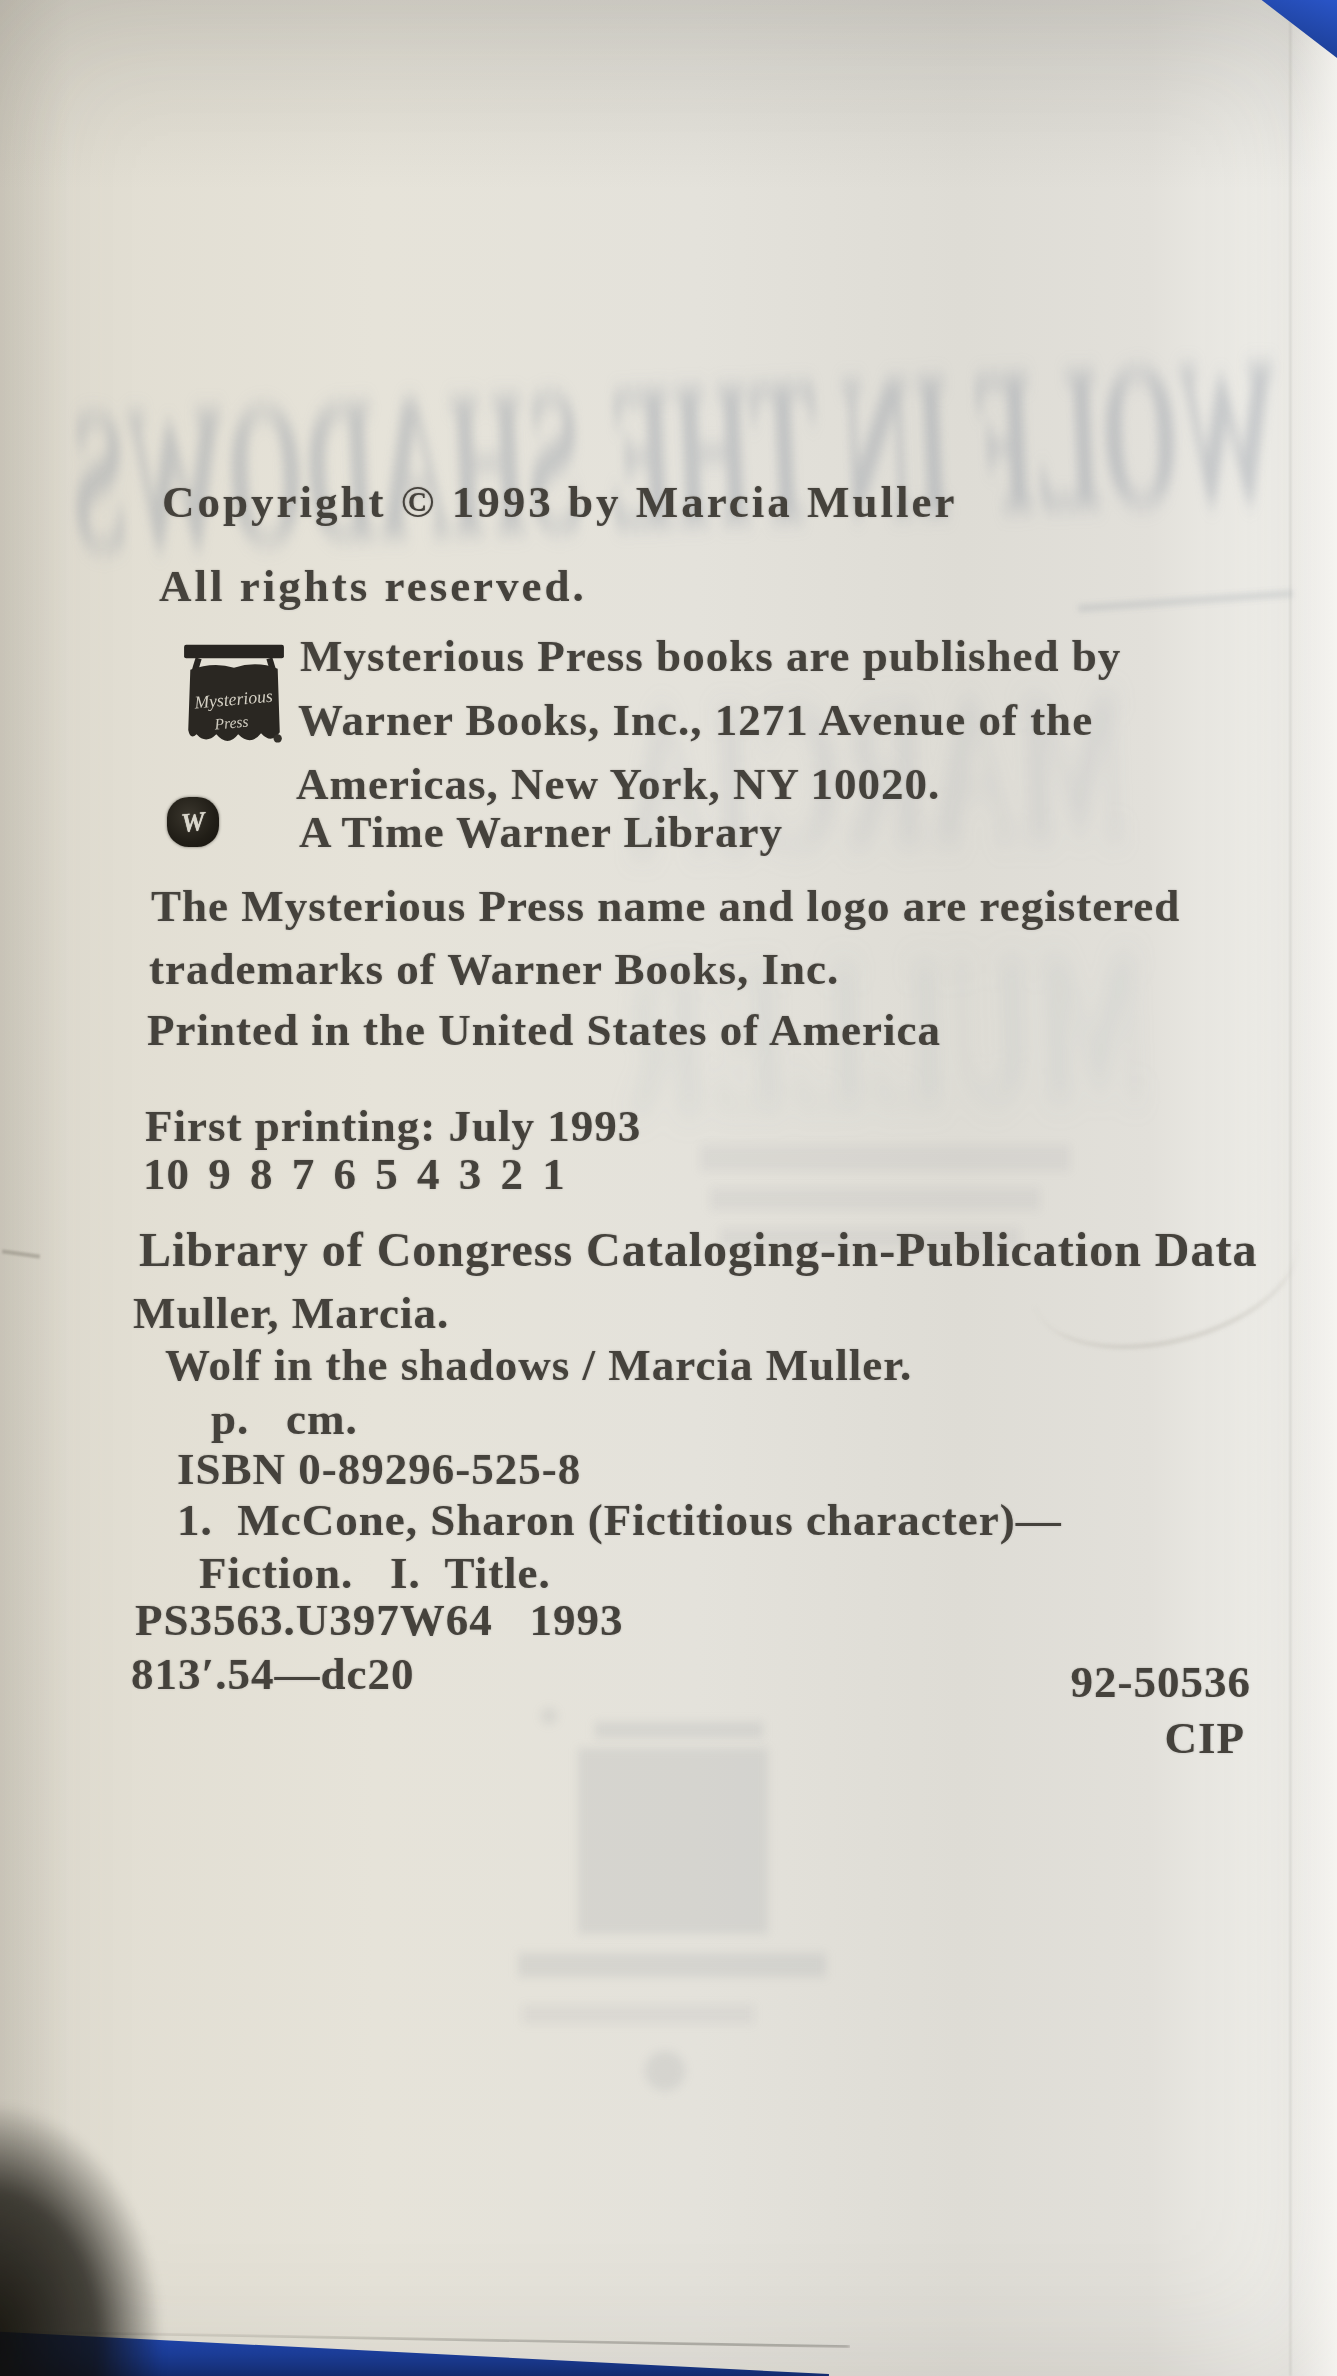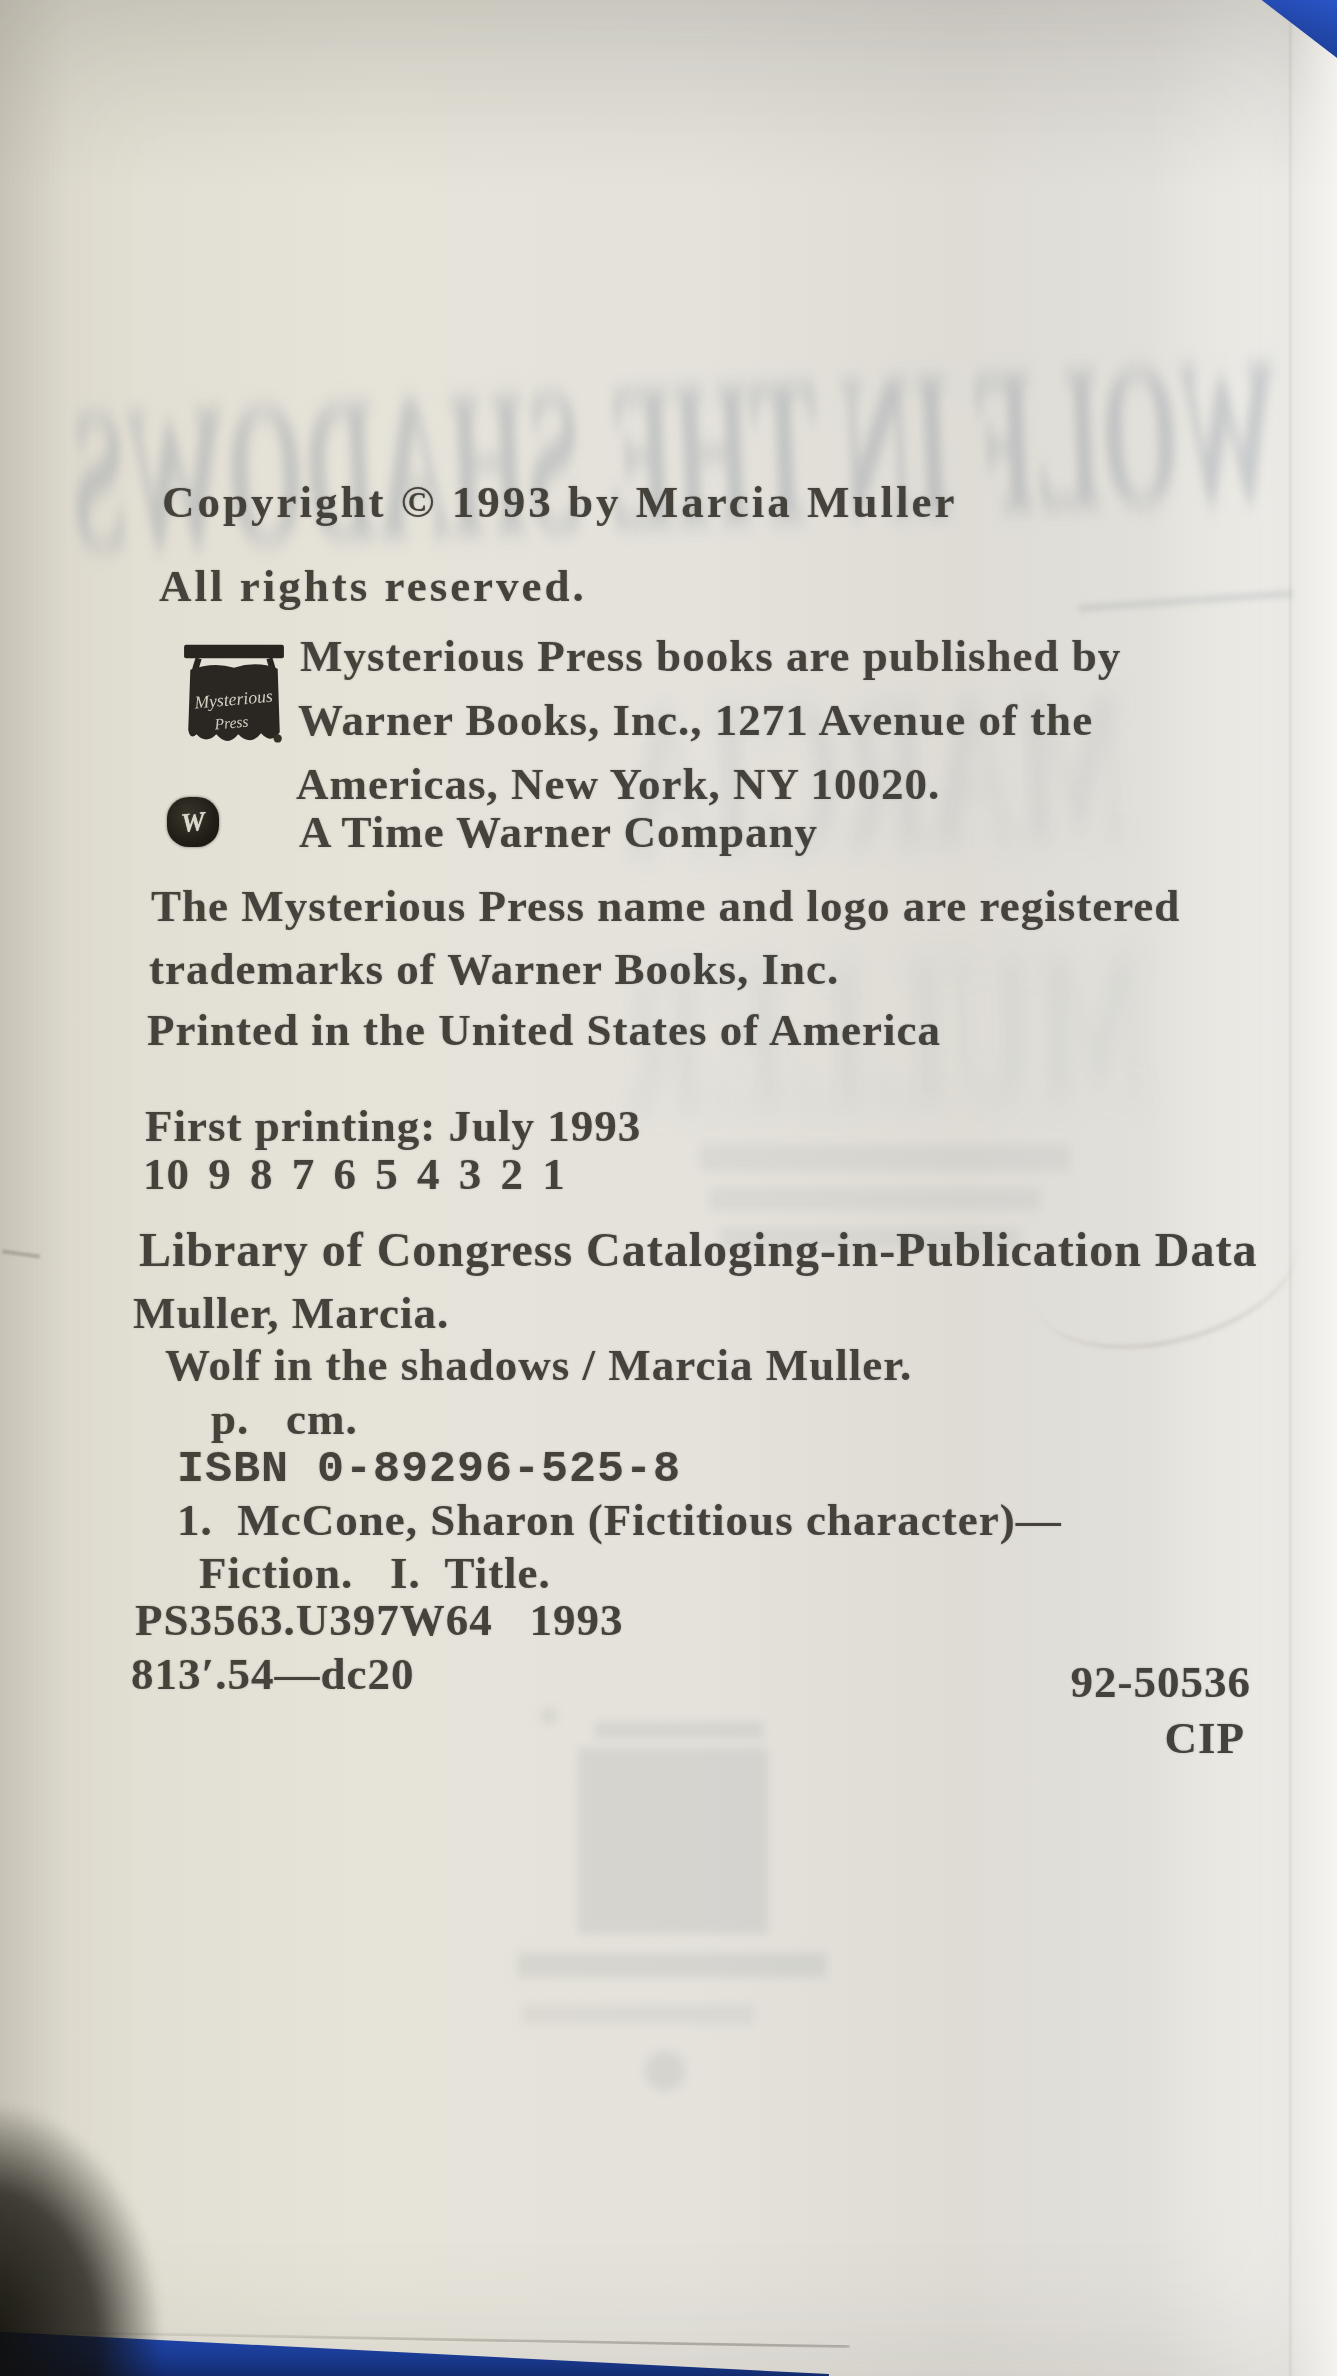--- a/index.html
+++ b/index.html
@@ -119,37 +119,37 @@
       <circle cx="92" cy="106" r="4" fill="#34312b"></circle>
     </svg>
   </div>
   <div class="t" style="left:300px;top:634px;">Mysterious Press books are published by</div>
   <div class="t" style="left:298px;top:698px;">Warner Books, Inc., 1271 Avenue of the</div>
   <div class="t" style="left:296px;top:762px;">Americas, New York, NY 10020.</div>
 
   <div id="w-logo">
     <span>W</span>
   </div>
-  <div class="t" style="left:299px;top:810px;">A Time Warner Company</div>
+  <div class="t" style="left:299px;top:810px;">A Time Warner Library</div>
 
   <div class="t" style="left:151px;top:884px;">The Mysterious Press name and logo are registered</div>
   <div class="t" style="left:149px;top:947px;">trademarks of Warner Books, Inc.</div>
 
   <div class="t" style="left:147px;top:1008px;">Printed in the United States of America</div>
 
   <div class="t" style="left:145px;top:1080px;margin-top:24px;">First printing: July 1993</div>
 
   <div class="t nums" style="left:143px;top:1152px;">10 9 8 7 6 5 4 3 2 1</div>
 
   <div class="t s40" style="left:139px;top:1226px;">Library of Congress Cataloging-in-Publication Data</div>
 
   <div class="t" style="left:133px;top:1291px;">Muller, Marcia.</div>
   <div class="t" style="left:165px;top:1343px;text-align:right;">Wolf in the shadows / Marcia Muller.</div>
   <div class="t" style="left:201px;top:1397px;margin-left:10px;">p.   cm.</div>
-  <div class="t" style="left:177px;top:1447px;font-family:Liberation Mono, monospace;">ISBN 0-89296-525-8</div>
+  <div class="t" style="left:177px;top:1447px;">ISBN 0-89296-525-8</div>
   <div class="t" style="left:177px;top:1498px;">1.  McCone, Sharon (Fictitious character)—</div>
   <div class="t" style="left:199px;top:1551px;">Fiction.   I.  Title.</div>
   <div class="t" style="left:135px;top:1598px;">PS3563.U397W64   1993</div>
   <div class="t" style="left:131px;top:1652px;">813′.54—dc20</div>
 
   <div class="t" style="right:86px;top:1660px;left:auto;">92-50536</div>
   <div class="t" style="right:92px;top:1716px;left:auto;">CIP</div>
 
   <div id="fold-line"></div>
   <div id="edge-strip"></div>

